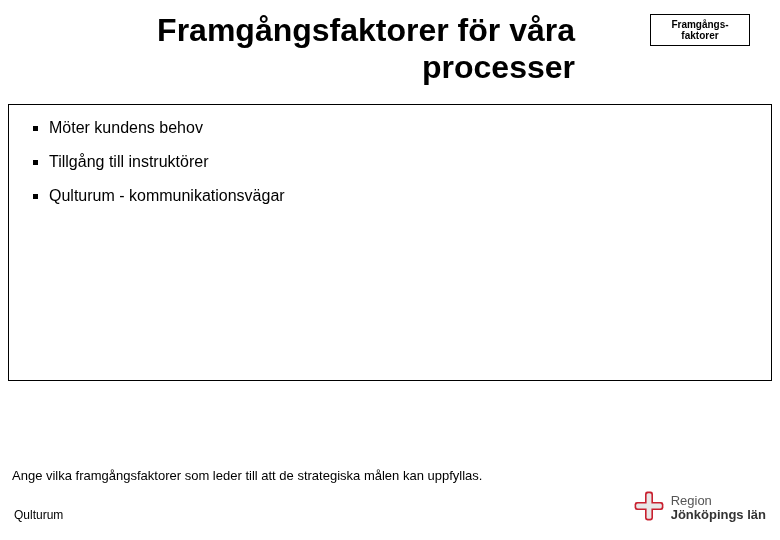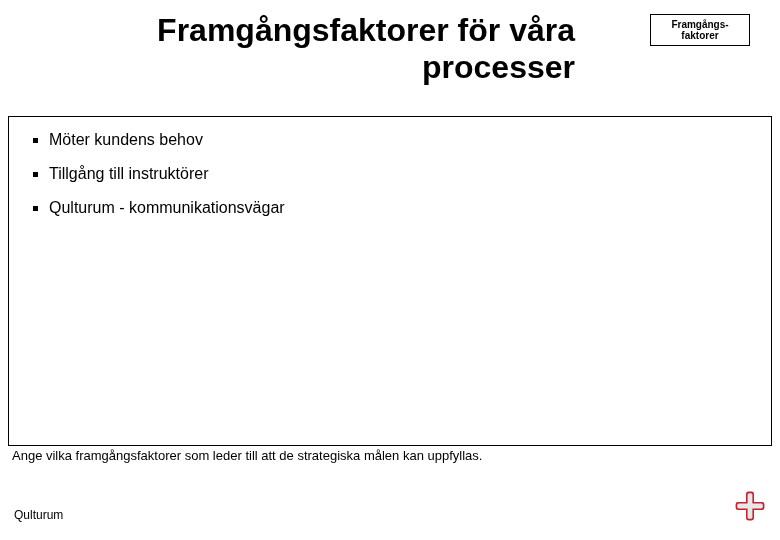--- a/index.html
+++ b/index.html
@@ -36,24 +36,23 @@
     align-items: center;
     justify-content: center;
     line-height: 1.15;
     padding: 8px;
   }
   .content-box {
     position: absolute;
     top: 104px;
     left: 8px;
     right: 8px;
-    height: 330px;
+    height: 277px;
     border: 1px solid #000000;
     padding: 14px 24px;
-    margin-top: 12px;
   }
   .bullet-list {
     list-style: none;
   }
   .bullet-list li {
     position: relative;
     font-size: 16px;
     color: #000000;
     margin-bottom: 16px;
     padding-left: 16px;
@@ -62,21 +61,21 @@
     content: "";
     position: absolute;
     left: 0;
     top: 7px;
     width: 5px;
     height: 5px;
     background: #000000;
   }
   .hint-text {
     position: absolute;
-    top: 448px;
+    top: 468px;
     left: 12px;
     font-size: 13px;
     color: #000000;
   }
   .footer-left {
     position: absolute;
     bottom: 18px;
     left: 14px;
     font-size: 12px;
     color: #000000;
@@ -131,13 +130,17 @@
 
 <div class="footer-logo">
   <span>
     <svg class="logo-svg" viewBox="0 0 40 40">
       <rect x="15" y="2" width="10" height="36" rx="3" fill="#c8202f"></rect>
       <rect x="2" y="15" width="36" height="10" rx="3" fill="#c8202f"></rect>
       <rect x="17" y="4" width="6" height="32" rx="2" fill="#e8e8e8"></rect>
       <rect x="4" y="17" width="32" height="6" rx="2" fill="#e8e8e8"></rect>
     </svg>
   </span>
+  <span class="logo-text">
+    <span class="line1">Region</span>
+    <span class="line2">Jönköpings län</span>
+  </span>
 </div>
 
 </body></html>

